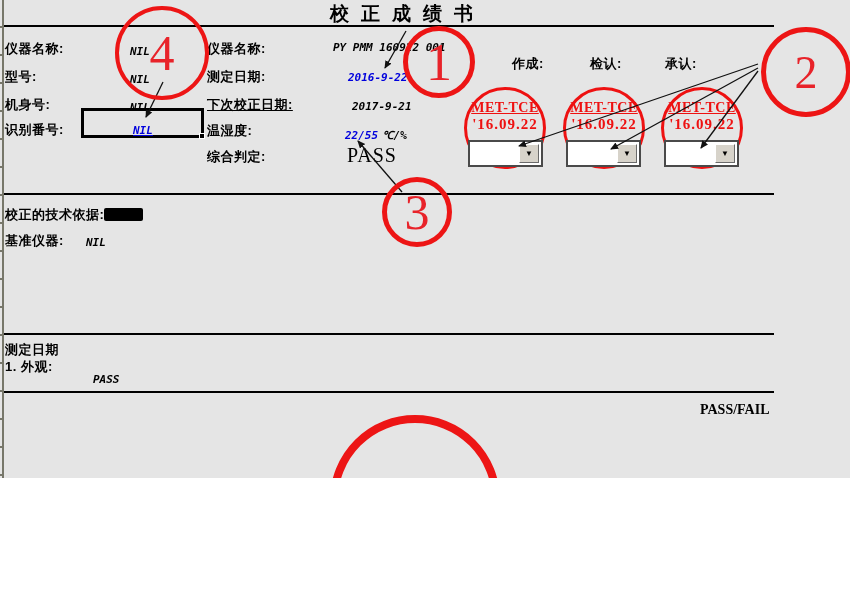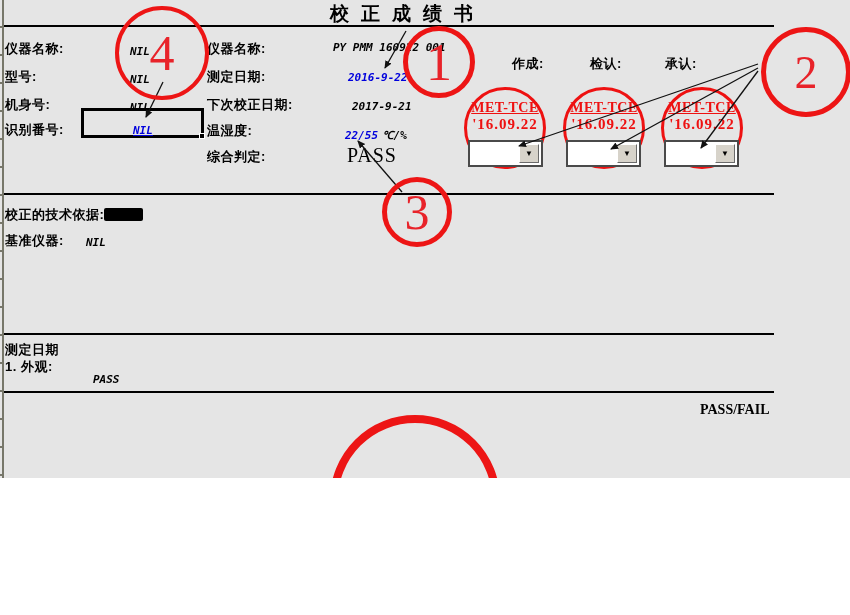--- a/index.html
+++ b/index.html
@@ -80,21 +80,21 @@
     <div class="fill-handle"></div>
   </div>
   <div class="abs val blue" style="left:133px; top:124px; text-decoration:underline;">NIL</div>
 
   <div class="abs lbl" style="left:207px; top:40px;">仪器名称:</div>
   <div class="abs val" style="left:333px; top:41px;">PY PMM 160922 001</div>
 
   <div class="abs lbl" style="left:207px; top:68px;">测定日期:</div>
   <div class="abs val blue" style="left:348px; top:71px;">2016-9-22</div>
 
-  <div class="abs lbl" style="left:207px; top:96px;">下次校正日期:</div>
+  <div class="abs lbl" style="left:207px; top:96px;text-decoration:underline;">下次校正日期:</div>
   <div class="abs val" style="left:352px; top:100px;">2017-9-21</div>
 
   <div class="abs lbl" style="left:207px; top:122px;">温湿度:</div>
   <div class="abs" style="left:345px; top:125px;">
     <span class="val blue">22/55</span>
     <span class="val" style="color:#000;">℃/%</span>
   </div>
 
   <div class="abs lbl" style="left:207px; top:148px;">综合判定:</div>
   <div class="abs serifbig" style="left:347px; top:144px;">PASS</div>

